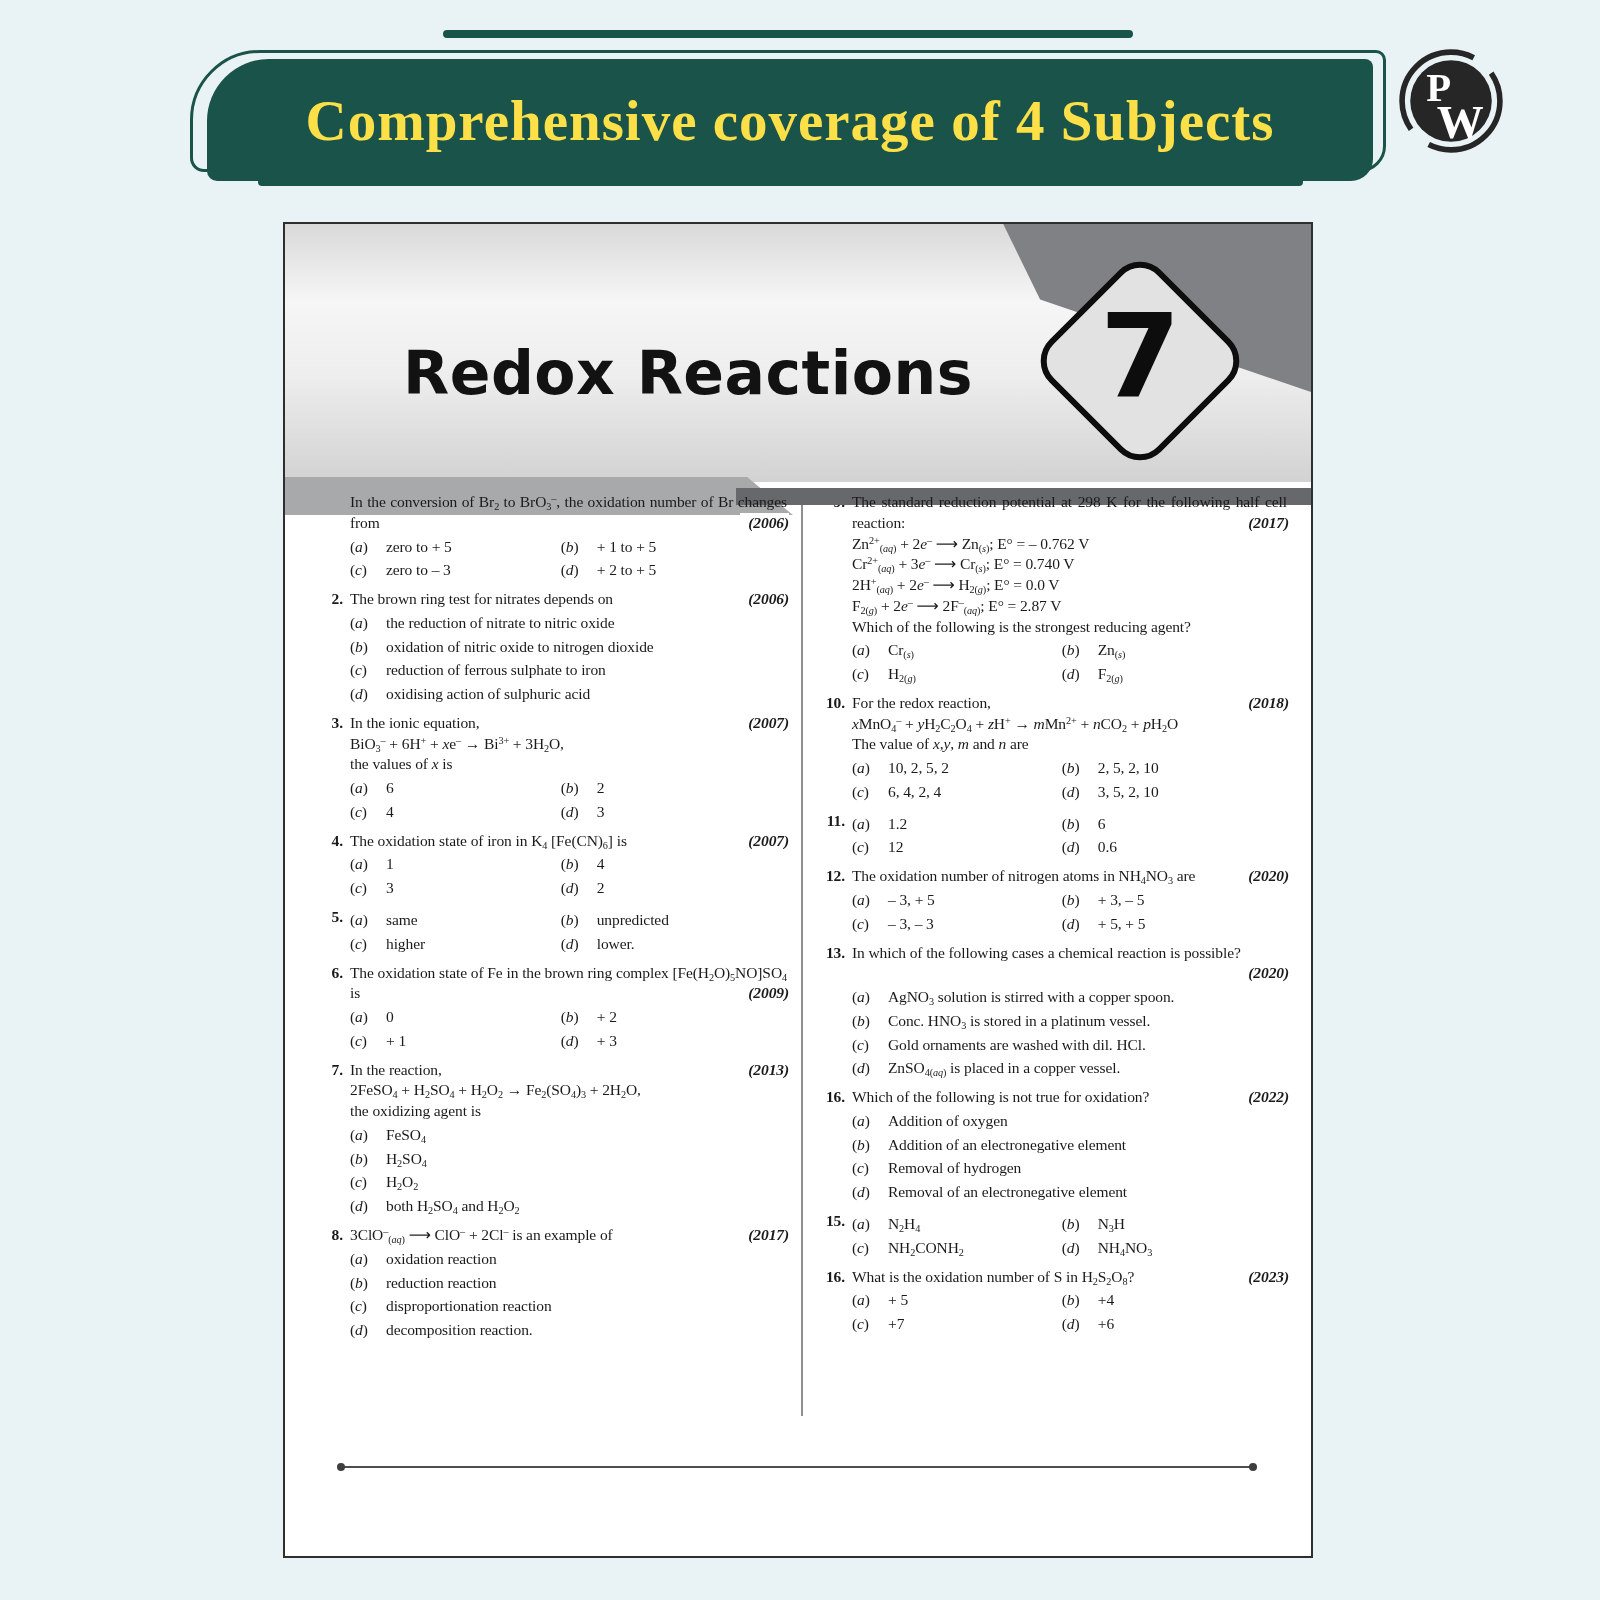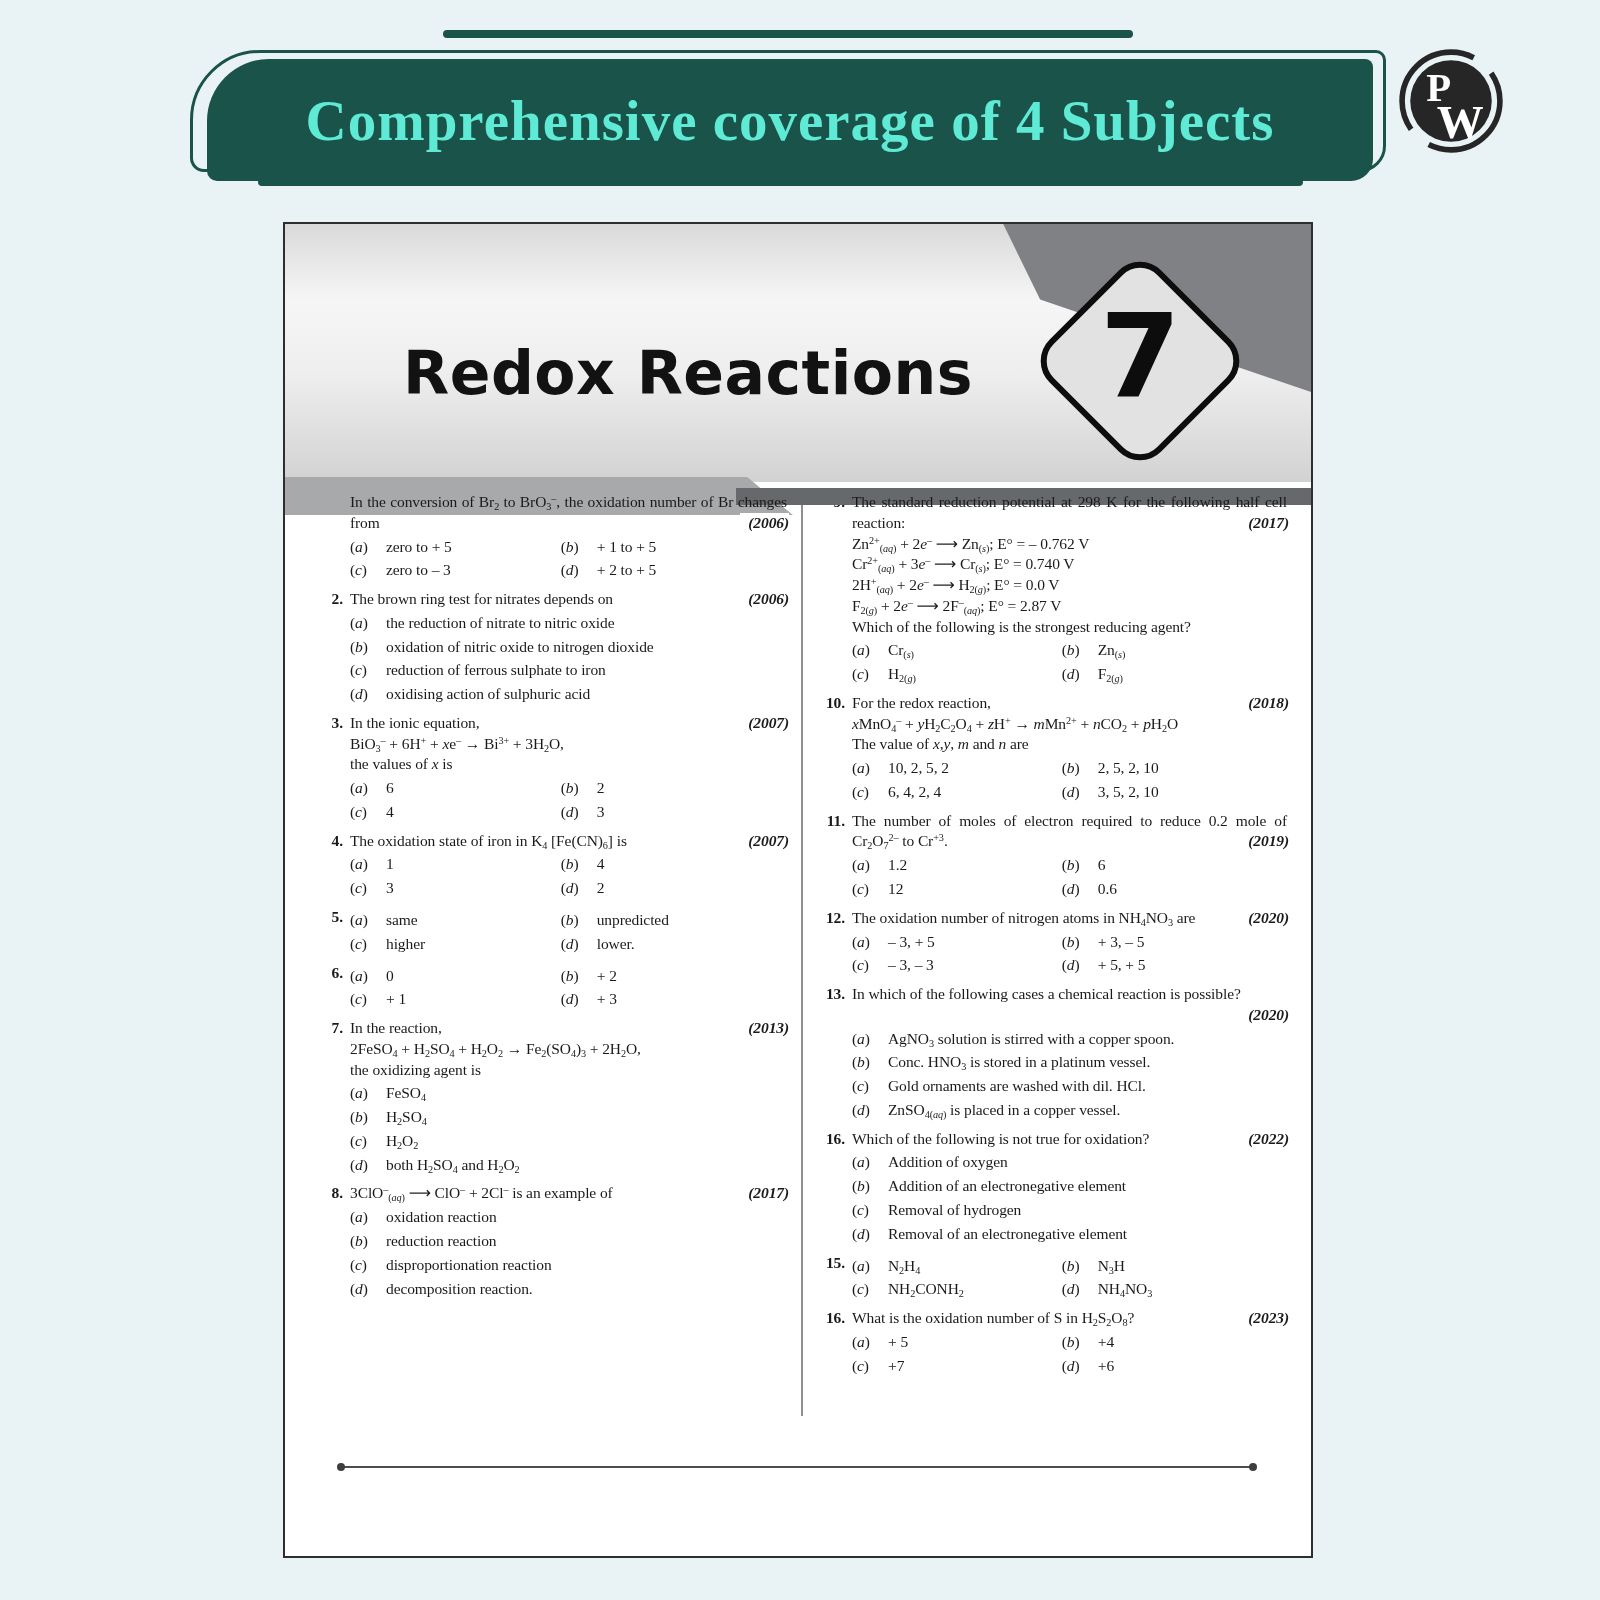--- a/index.html
+++ b/index.html
@@ -14,21 +14,21 @@
   }
   *{margin:0;padding:0;box-sizing:border-box;}
   html,body{width:1600px;height:1600px;}
   body{font-family:"Liberation Serif",serif;background:var(--pagebg);position:relative;overflow:hidden;}
 
   
   .banner-line-top{position:absolute;left:443px;top:30px;width:690px;height:8px;background:var(--teal);border-radius:4px;}
   .banner-line-bottom{position:absolute;left:258px;top:178px;width:1045px;height:8px;background:var(--teal);border-radius:4px;}
   .banner-outer{position:absolute;left:190px;top:50px;width:1196px;height:122px;border:3px solid var(--teal);border-radius:70px 10px 26px 14px;background:transparent;}
   .banner-inner{position:absolute;left:14px;top:6px;right:10px;bottom:-12px;background:var(--teal);border-radius:62px 8px 22px 10px;display:flex;align-items:center;justify-content:center;}
-  .banner-text{color:#5eead4;font-family:"Liberation Serif",serif;font-weight:700;font-size:57px;letter-spacing:1px;white-space:nowrap;}
+  .banner-text{color:#fde047;font-family:"Liberation Serif",serif;font-weight:700;font-size:57px;letter-spacing:1px;white-space:nowrap;}
   .pw-logo{position:absolute;left:1398px;top:48px;width:106px;height:106px;}
 
   
   .card{position:absolute;left:283px;top:222px;width:1030px;height:1336px;background:#fff;border:2px solid var(--card-border);overflow:hidden;}
 
   .chapter-header{position:relative;height:258px;background:linear-gradient(180deg,#d9d9d9 0%,#f6f6f6 30%,#eeeeee 58%,#d2d2d2 100%);}
   .header-wedge{position:absolute;right:0;top:0;width:30%;height:168px;background:var(--wedge);clip-path:polygon(0 0,100% 0,100% 100%,12% 45%);}
   .chapter-title{position:absolute;left:118px;top:114px;font-family:"DejaVu Sans","Liberation Sans",sans-serif;font-weight:800;font-size:60px;letter-spacing:0.5px;color:#121212;white-space:nowrap;}
   .band-left{position:absolute;left:0;top:253px;width:49.5%;height:38px;background:var(--band-light);clip-path:polygon(0 0,91% 0,100% 100%,0 100%);}
   .band-right{position:absolute;left:44%;right:0;top:264px;height:17px;background:var(--band-dark);}
@@ -210,20 +210,21 @@
               <div class="opt">
                 <span class="olab">(<i>d</i>)</span>
                 <span class="otxt">lower.</span>
               </div>
             </div>
           </div>
         </div>
         <div class="q">
           <div class="qnum">6.</div>
           <div class="qbody">
+            <div class="part">The oxidation state of Fe in the brown ring complex [Fe(H<sub>2</sub>O)<sub>5</sub>NO]SO<sub>4</sub> is<span class="year">(2009)</span></div>
             <div class="opts cols2">
               <div class="opt">
                 <span class="olab">(<i>a</i>)</span>
                 <span class="otxt">0</span>
               </div>
               <div class="opt">
                 <span class="olab">(<i>b</i>)</span>
                 <span class="otxt">+ 2</span>
               </div>
               <div class="opt">
@@ -341,21 +342,20 @@
               <div class="opt">
                 <span class="olab">(<i>d</i>)</span>
                 <span class="otxt">3, 5, 2, 10</span>
               </div>
             </div>
           </div>
         </div>
         <div class="q">
           <div class="qnum">11.</div>
           <div class="qbody">
-            <div class="part">The number of moles of electron required to reduce 0.2 mole of Cr<sub>2</sub>O<sub>7</sub><sup>2–</sup> to Cr<sup>+3</sup>.<span class="year">(2019)</span></div>
             <div class="opts cols2">
               <div class="opt">
                 <span class="olab">(<i>a</i>)</span>
                 <span class="otxt">1.2</span>
               </div>
               <div class="opt">
                 <span class="olab">(<i>b</i>)</span>
                 <span class="otxt">6</span>
               </div>
               <div class="opt">

